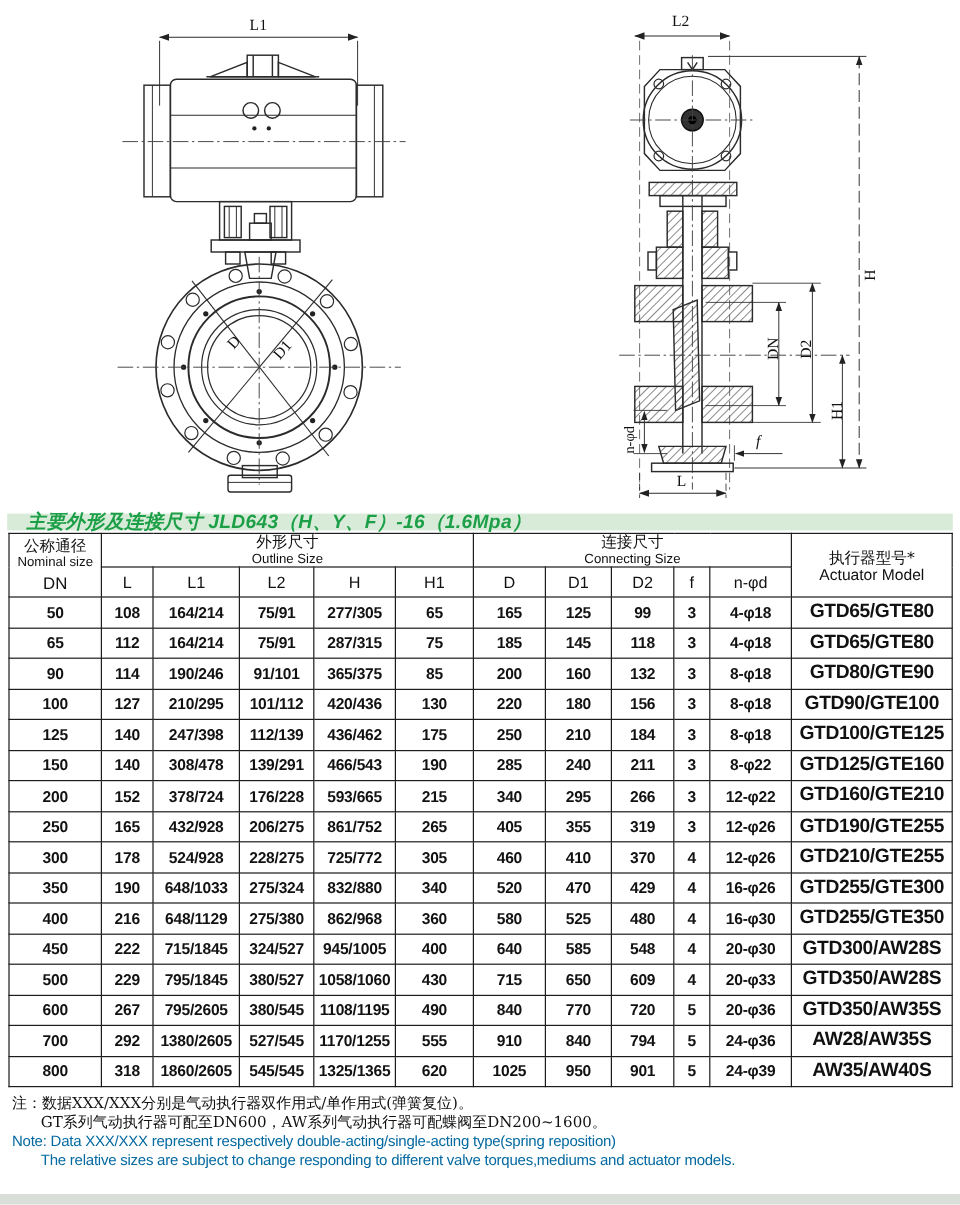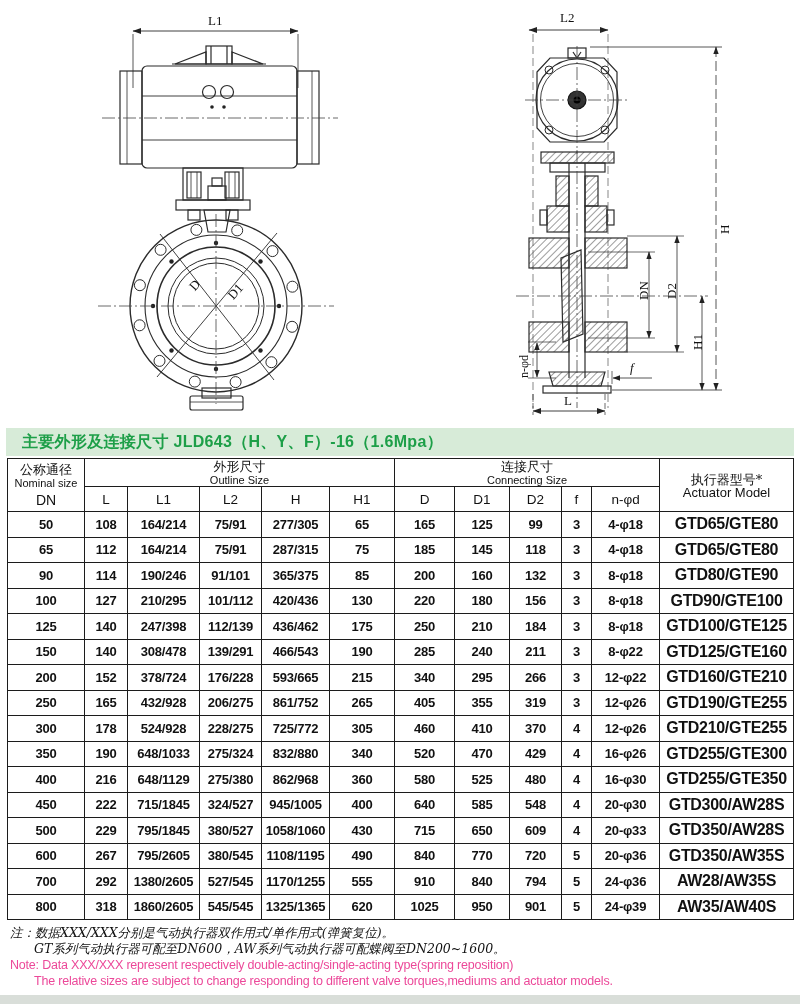--- a/index.html
+++ b/index.html
@@ -4,23 +4,23 @@
 <style>
   html,body{margin:0;padding:0;}
   body{
     width:800px;height:1004px;overflow:hidden;background:#ffffff;
     font-family:"Liberation Sans",sans-serif;color:#111;position:relative;
   }
   
   .drawing-wrap{width:800px;height:428px;position:relative;}
   
   .title-bar{
-    margin:0 6px;height:28px;background:#d7ebd8;
+    margin:0 6px;height:14px;background:#d7ebd8;
     display:flex;align-items:center;justify-content:space-between;
-    font-weight:bold;color:#1d9f48;
+    font-style:italic;font-weight:bold;color:#1d9f48;
   }
   .title-cn{font-size:16px;padding-left:16px;letter-spacing:.3px;}
   .title-en{font-size:15px;padding-right:26px;}
   
   table.dim{
     border-collapse:collapse;margin:2px 7px 0 7px;width:786px;table-layout:fixed;
     font-family:"Liberation Sans",sans-serif;
   }
   table.dim th,table.dim td{
     border:1.8px solid #1c1c1c;text-align:center;vertical-align:middle;
@@ -28,22 +28,22 @@
   }
   table.dim thead th{font-weight:normal;}
   .hdr-cn{font-family:"DejaVu Serif",serif;font-size:13px;line-height:15px;}
   .hdr-en{font-size:11px;line-height:12px;}
   .hdr-dn{font-size:14px;line-height:18px;margin-top:2px;}
   .sub-th{font-size:13.5px;font-weight:bold;height:24px;}
   tbody td{height:24.5px;font-size:13px;font-weight:600;letter-spacing:-.2px;}
   tbody td.actuator{font-size:16px;letter-spacing:-.3px;}
   
   .notes{margin:5px 0 0 10px;}
-  .note-cn{font-family:"DejaVu Serif",serif;font-size:12.5px;line-height:16px;color:#111;font-style:italic;}
-  .note-en{font-family:"Liberation Sans",sans-serif;font-size:12.5px;line-height:16px;letter-spacing:-.2px;color:#ec4899;}
+  .note-cn{font-family:"DejaVu Serif",serif;font-size:12.5px;line-height:16px;color:#111;}
+  .note-en{font-family:"Liberation Sans",sans-serif;font-size:12.5px;line-height:16px;letter-spacing:-.2px;color:#0369a1;}
   .ind{padding-left:24px;}
   .bottom-strip{position:absolute;left:0;bottom:0;width:800px;height:9px;background:#d9ded9;}
   svg text{font-family:"Liberation Serif",serif;fill:#111;}
 </style>
 </head>
 <body>
 
 <div class="drawing-wrap">
 <svg width="800" height="428" viewBox="0 0 800 428">
   <defs>

